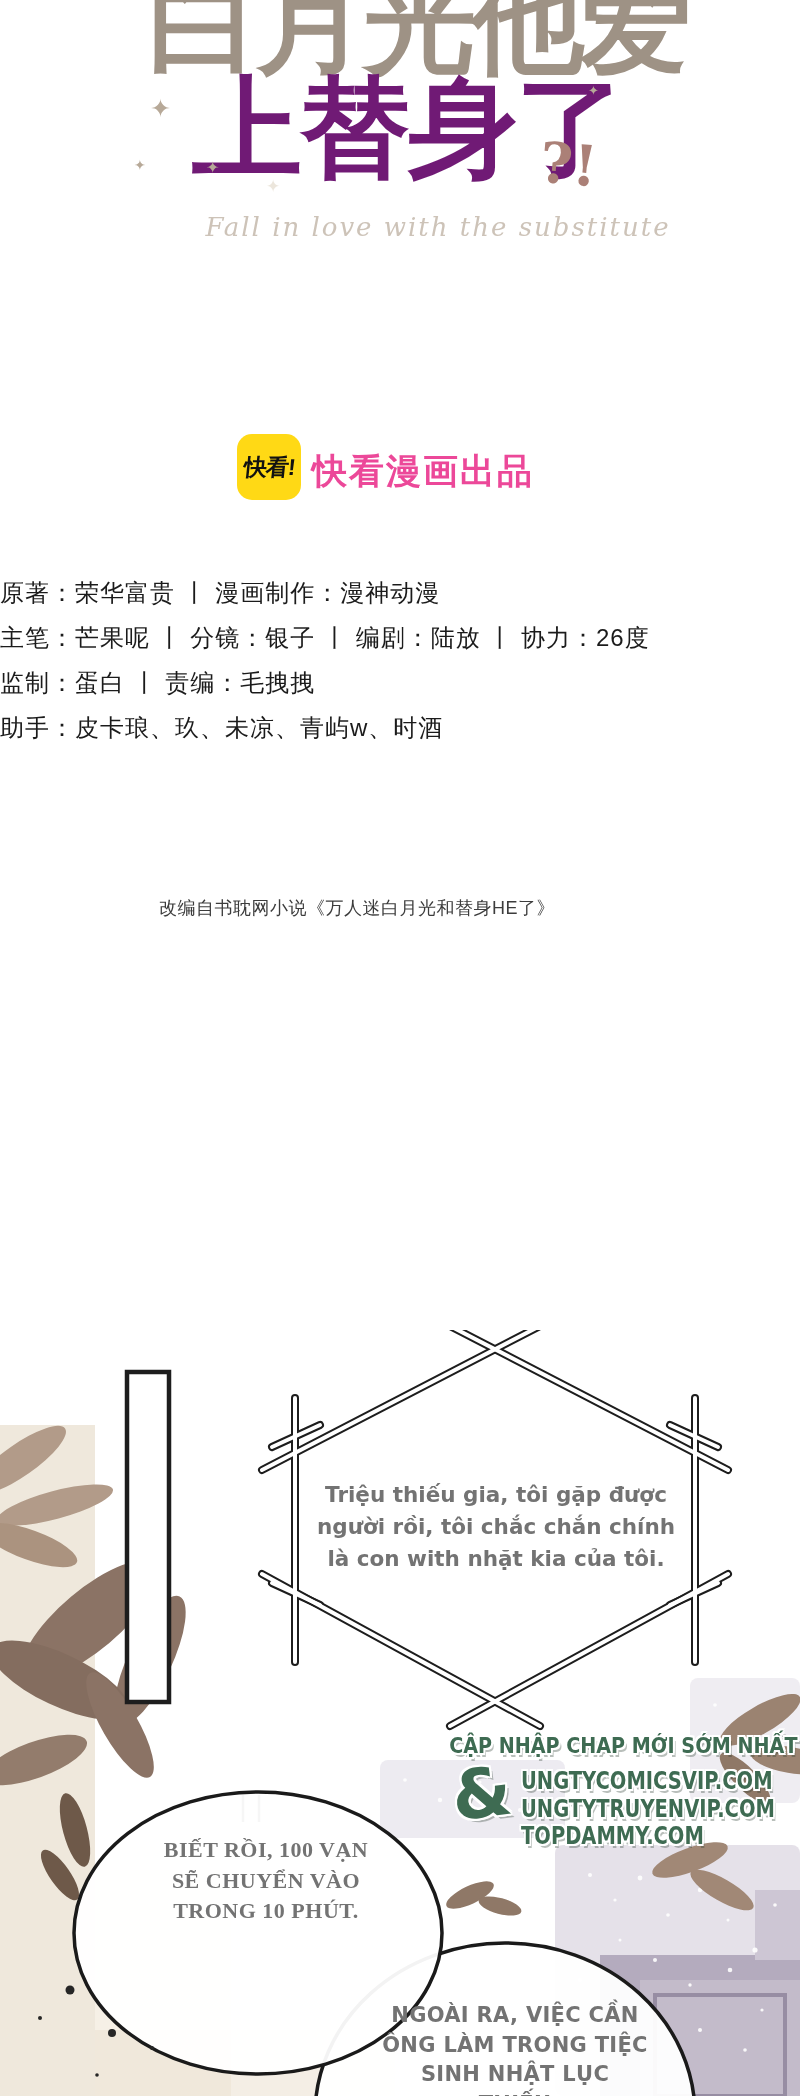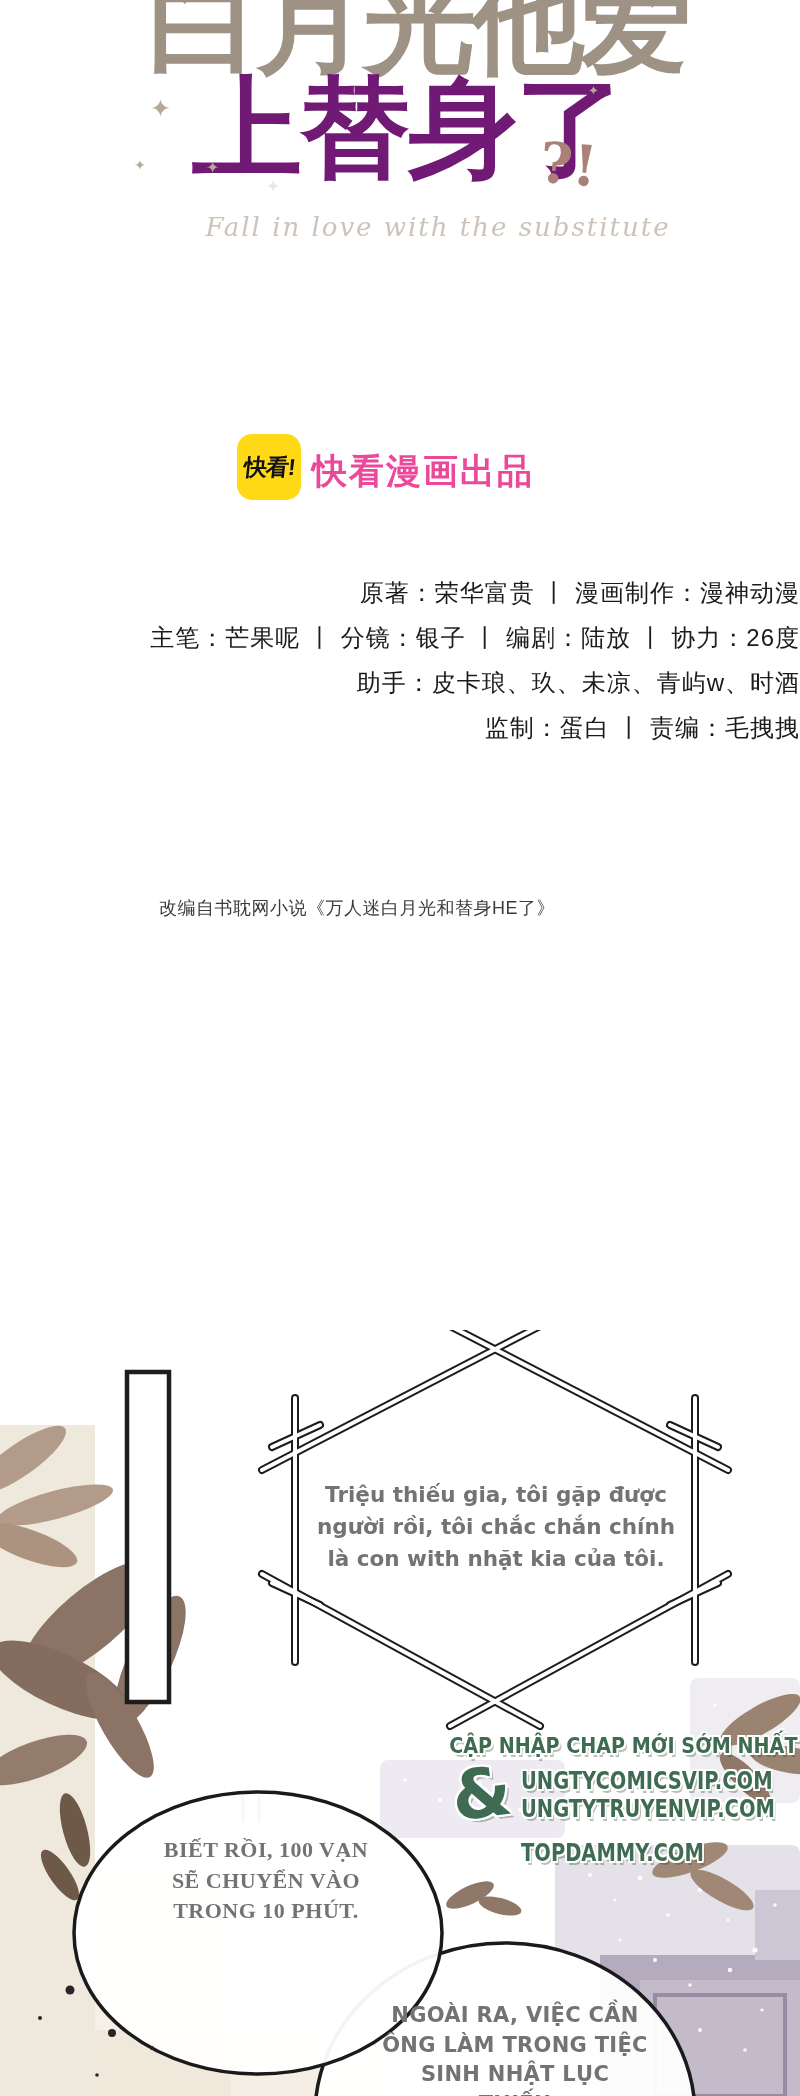--- a/index.html
+++ b/index.html
@@ -16,21 +16,21 @@
             font-size:56px;color:#ab8077;transform:rotate(5deg);line-height:1;}
   .sparkle{color:#b7a998;line-height:1;}
   .subtitle{left:0;top:212px;width:800px;text-align:center;font-family:"DejaVu Serif",serif;
             font-style:italic;font-size:26px;letter-spacing:2px;color:#cdc3b8;margin-left:38px;}
 
   .logo-badge{left:237px;top:434px;width:64px;height:66px;background:#ffd915;border-radius:15px;
               display:flex;align-items:center;justify-content:center;}
   .logo-badge span{font-weight:900;font-size:23px;color:#111;transform:skewX(-6deg);letter-spacing:-1px;}
   .logo-label{left:312px;top:448px;font-size:35px;font-weight:700;color:#ec4899;letter-spacing:2px;}
 
-  .credits{left:0;top:570px;width:800px;text-align:right;color:#1b1b1b;font-size:24px;
+  .credits{left:0;top:570px;width:800px;text-align:left;color:#1b1b1b;font-size:24px;
            font-weight:500;line-height:45px;letter-spacing:1px;}
   .note{left:0;top:896px;width:714px;text-align:center;color:#3c3c3c;font-size:18px;letter-spacing:.5px;}
 
   
   .bubble-txt{font-family:"DejaVu Sans",sans-serif;font-weight:700;color:#737373;text-align:center;}
   .hex-txt{left:305px;top:1479px;width:382px;font-size:21.5px;line-height:32px;}
   .lb-txt{left:126px;top:1835px;width:280px;font-size:22px;line-height:30.5px;letter-spacing:.5px;font-family:Liberation Serif, serif;}
   .rb-txt{left:382px;top:2001px;width:266px;font-size:21px;line-height:29.5px;letter-spacing:.3px;}
 
   .wm{font-family:"DejaVu Sans",sans-serif;font-weight:800;color:#3e6b52;
@@ -60,22 +60,22 @@
   <div class="abs subtitle">Fall in love with the substitute</div>
 
   <div class="abs logo-badge">
     <span>快看!</span>
   </div>
   <div class="abs logo-label">快看漫画出品</div>
 
   <div class="abs credits">
     <div>原著：荣华富贵 丨 漫画制作：漫神动漫</div>
     <div>主笔：芒果呢 丨 分镜：银子 丨 编剧：陆放 丨 协力：26度</div>
+    <div>监制：蛋白 丨 责编：毛拽拽</div>
     <div>助手：皮卡琅、玖、未凉、青屿w、时酒</div>
-    <div>监制：蛋白 丨 责编：毛拽拽</div>
   </div>
 
   <div class="abs note">改编自书耽网小说《万人迷白月光和替身HE了》</div>
 
   <svg class="abs" style="left:0;top:1330px;" width="800" height="766" viewBox="0 0 800 766">
 
     <rect x="0" y="95" width="95" height="671" fill="#efe8dc"></rect>
     <rect x="95" y="540" width="136" height="226" fill="#f6f0e6"></rect>
     <rect x="95" y="700" width="300" height="66" fill="#ece3d4" opacity=".6"></rect>
 
@@ -192,21 +192,21 @@
   <div class="abs wm wm-head">
     <span>CẬP NHẬP CHAP MỚI SỚM NHẤT TẠI</span>
   </div>
   <div class="abs wm wm-amp">&amp;</div>
   <div class="abs wm wm-site" style="top:1768px;">
     <span>UNGTYCOMICSVIP.COM</span>
   </div>
   <div class="abs wm wm-site" style="top:1796px;">
     <span>UNGTYTRUYENVIP.COM</span>
   </div>
-  <div class="abs wm wm-site" style="top:1823px;margin-top:17px;">
+  <div class="abs wm wm-site" style="top:1823px;">
     <span>TOPDAMMY.COM</span>
   </div>
 
   <div class="abs bubble-txt lb-txt">
     <div>BIẾT RỒI, 100 VẠN</div>
     <div>SẼ CHUYỂN VÀO</div>
     <div>TRONG 10 PHÚT.</div>
   </div>
 
   <div class="abs bubble-txt rb-txt">

